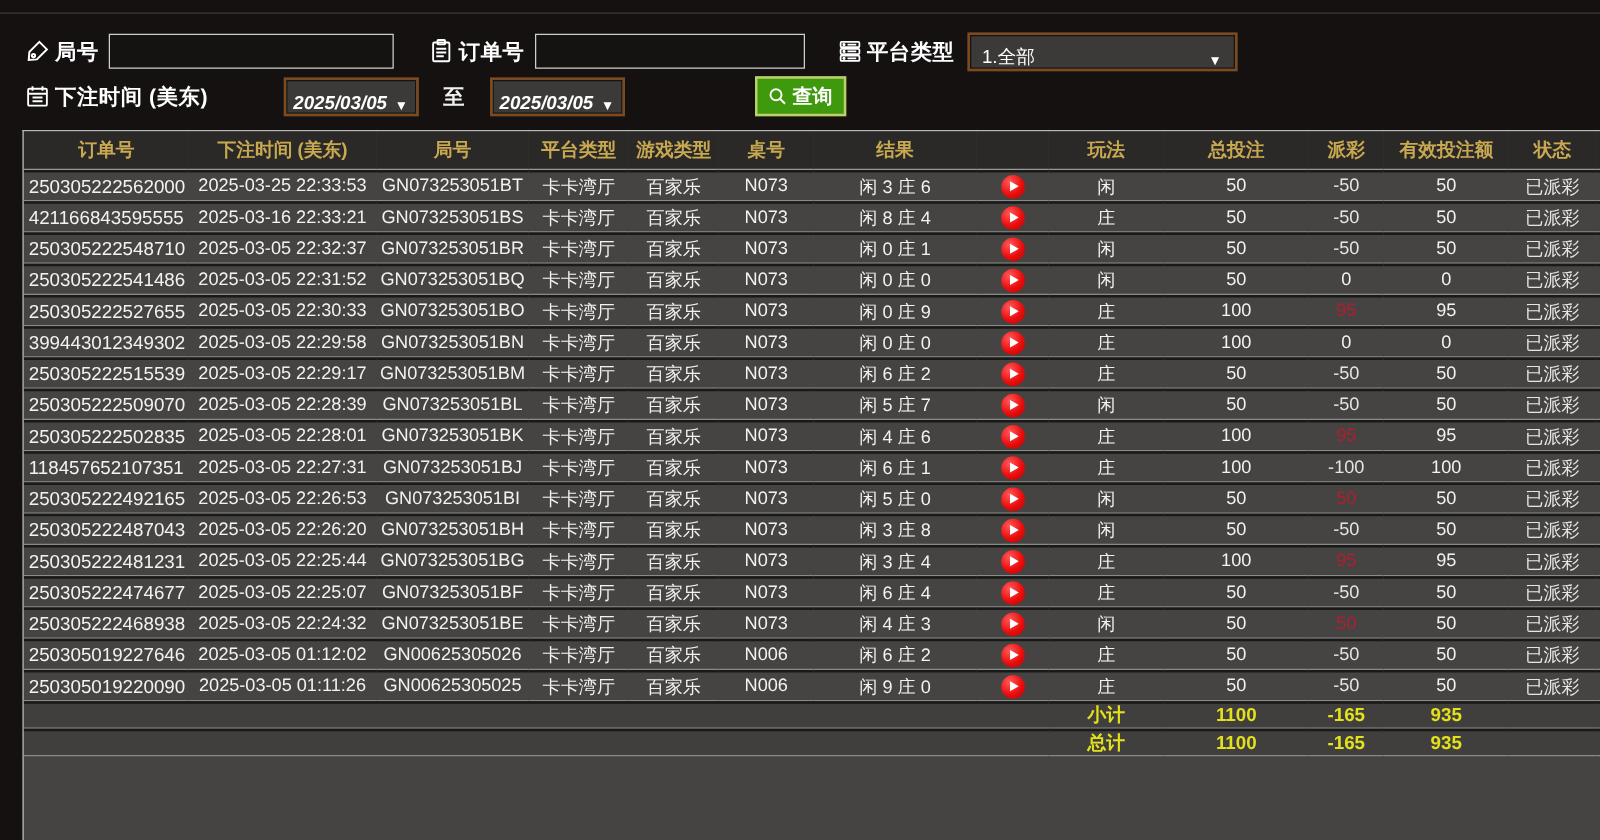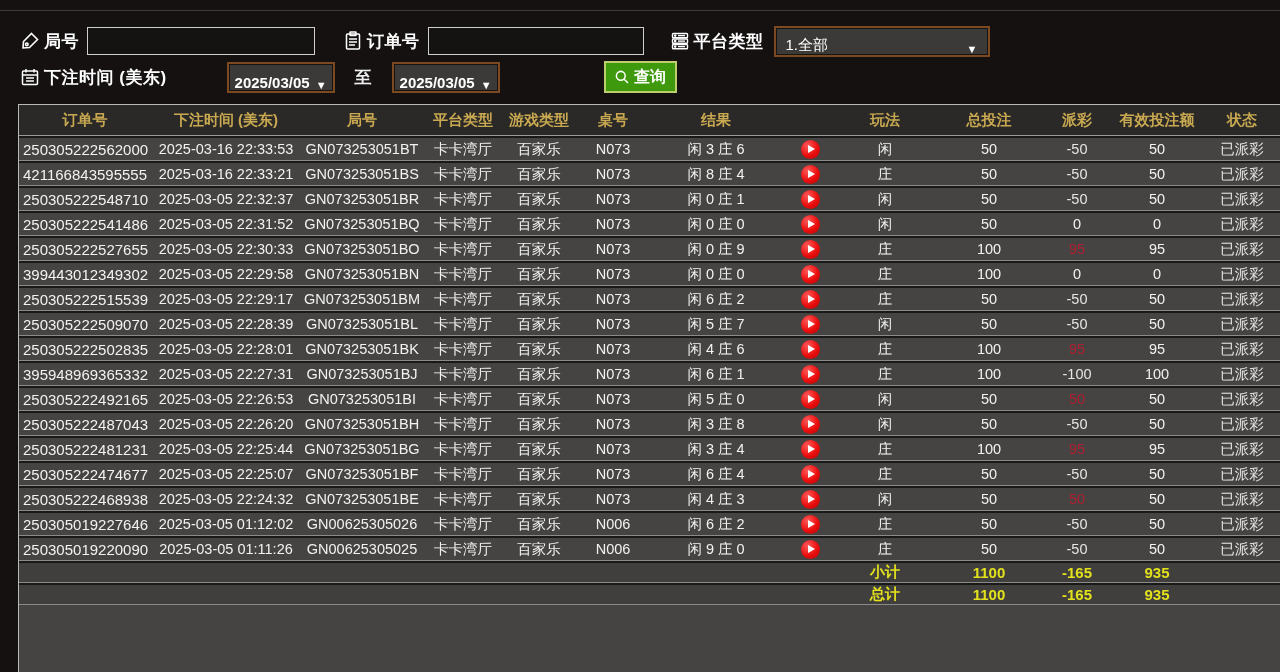--- a/index.html
+++ b/index.html
@@ -25,21 +25,21 @@
   }
   .inp-game { width:228px; margin-left:8px; }
   .inp-order { width:216px; margin-left:8px; }
   .gap1 { width:28px; } .gap2 { width:26px; }
   .selectbox {
     height:31px; background:#3b3a38; border:2px solid #7c4a1e;
     box-shadow:inset 0 0 0 1px #161412; display:flex; align-items:flex-end;
     cursor:pointer; color:#fff;
   }
   .sel-platform { width:216px; margin-left:10px; justify-content:space-between; padding:0 10px; font-size:15px; }
-  .sel-date { width:108px; justify-content:center; font-weight:bold; font-size:15px; }
+  .sel-date { width:108px; justify-content:center; font-weight:bold; font-size:15px;font-style:italic; }
   .arrow { font-size:11px; color:#fff; margin-left:6px; }
   .zhi { font-weight:bold; font-size:17px; margin:0 20px; }
   .searchbtn {
     margin-left:104px; height:32px; width:73px; background:#3f990d;
     border:2px solid #becd6d; color:#fff; font-weight:bold; font-size:16px;
     display:flex; align-items:center; justify-content:center; gap:3px; cursor:pointer;
   }
   .d1 { margin-left:60px; }
 
   
@@ -181,21 +181,21 @@
         <th>总投注</th>
         <th>派彩</th>
         <th>有效投注额</th>
         <th>状态</th>
         <th></th>
       </tr>
     </thead>
     <tbody>
         <tr>
           <td class="l">250305222562000</td>
-          <td>2025-03-16 22:33:53</td>
+          <td>2025-03-25 22:33:53</td>
           <td>GN073253051BT</td>
           <td>卡卡湾厅</td>
           <td>百家乐</td>
           <td>N073</td>
           <td>闲 3 庄 6</td>
           <td><span class="play"><span class="tri"></span></span></td>
           <td>闲</td>
           <td>50</td>
           <td class="c-green">-50</td>
           <td>50</td>
@@ -324,21 +324,21 @@
           <td>闲 4 庄 6</td>
           <td><span class="play"><span class="tri"></span></span></td>
           <td>庄</td>
           <td>100</td>
           <td class="c-red">95</td>
           <td>95</td>
           <td class="c-green">已派彩</td>
           <td></td>
         </tr>
         <tr>
-          <td class="l">395948969365332</td>
+          <td class="l">118457652107351</td>
           <td>2025-03-05 22:27:31</td>
           <td>GN073253051BJ</td>
           <td>卡卡湾厅</td>
           <td>百家乐</td>
           <td>N073</td>
           <td>闲 6 庄 1</td>
           <td><span class="play"><span class="tri"></span></span></td>
           <td>庄</td>
           <td>100</td>
           <td class="c-green">-100</td>

